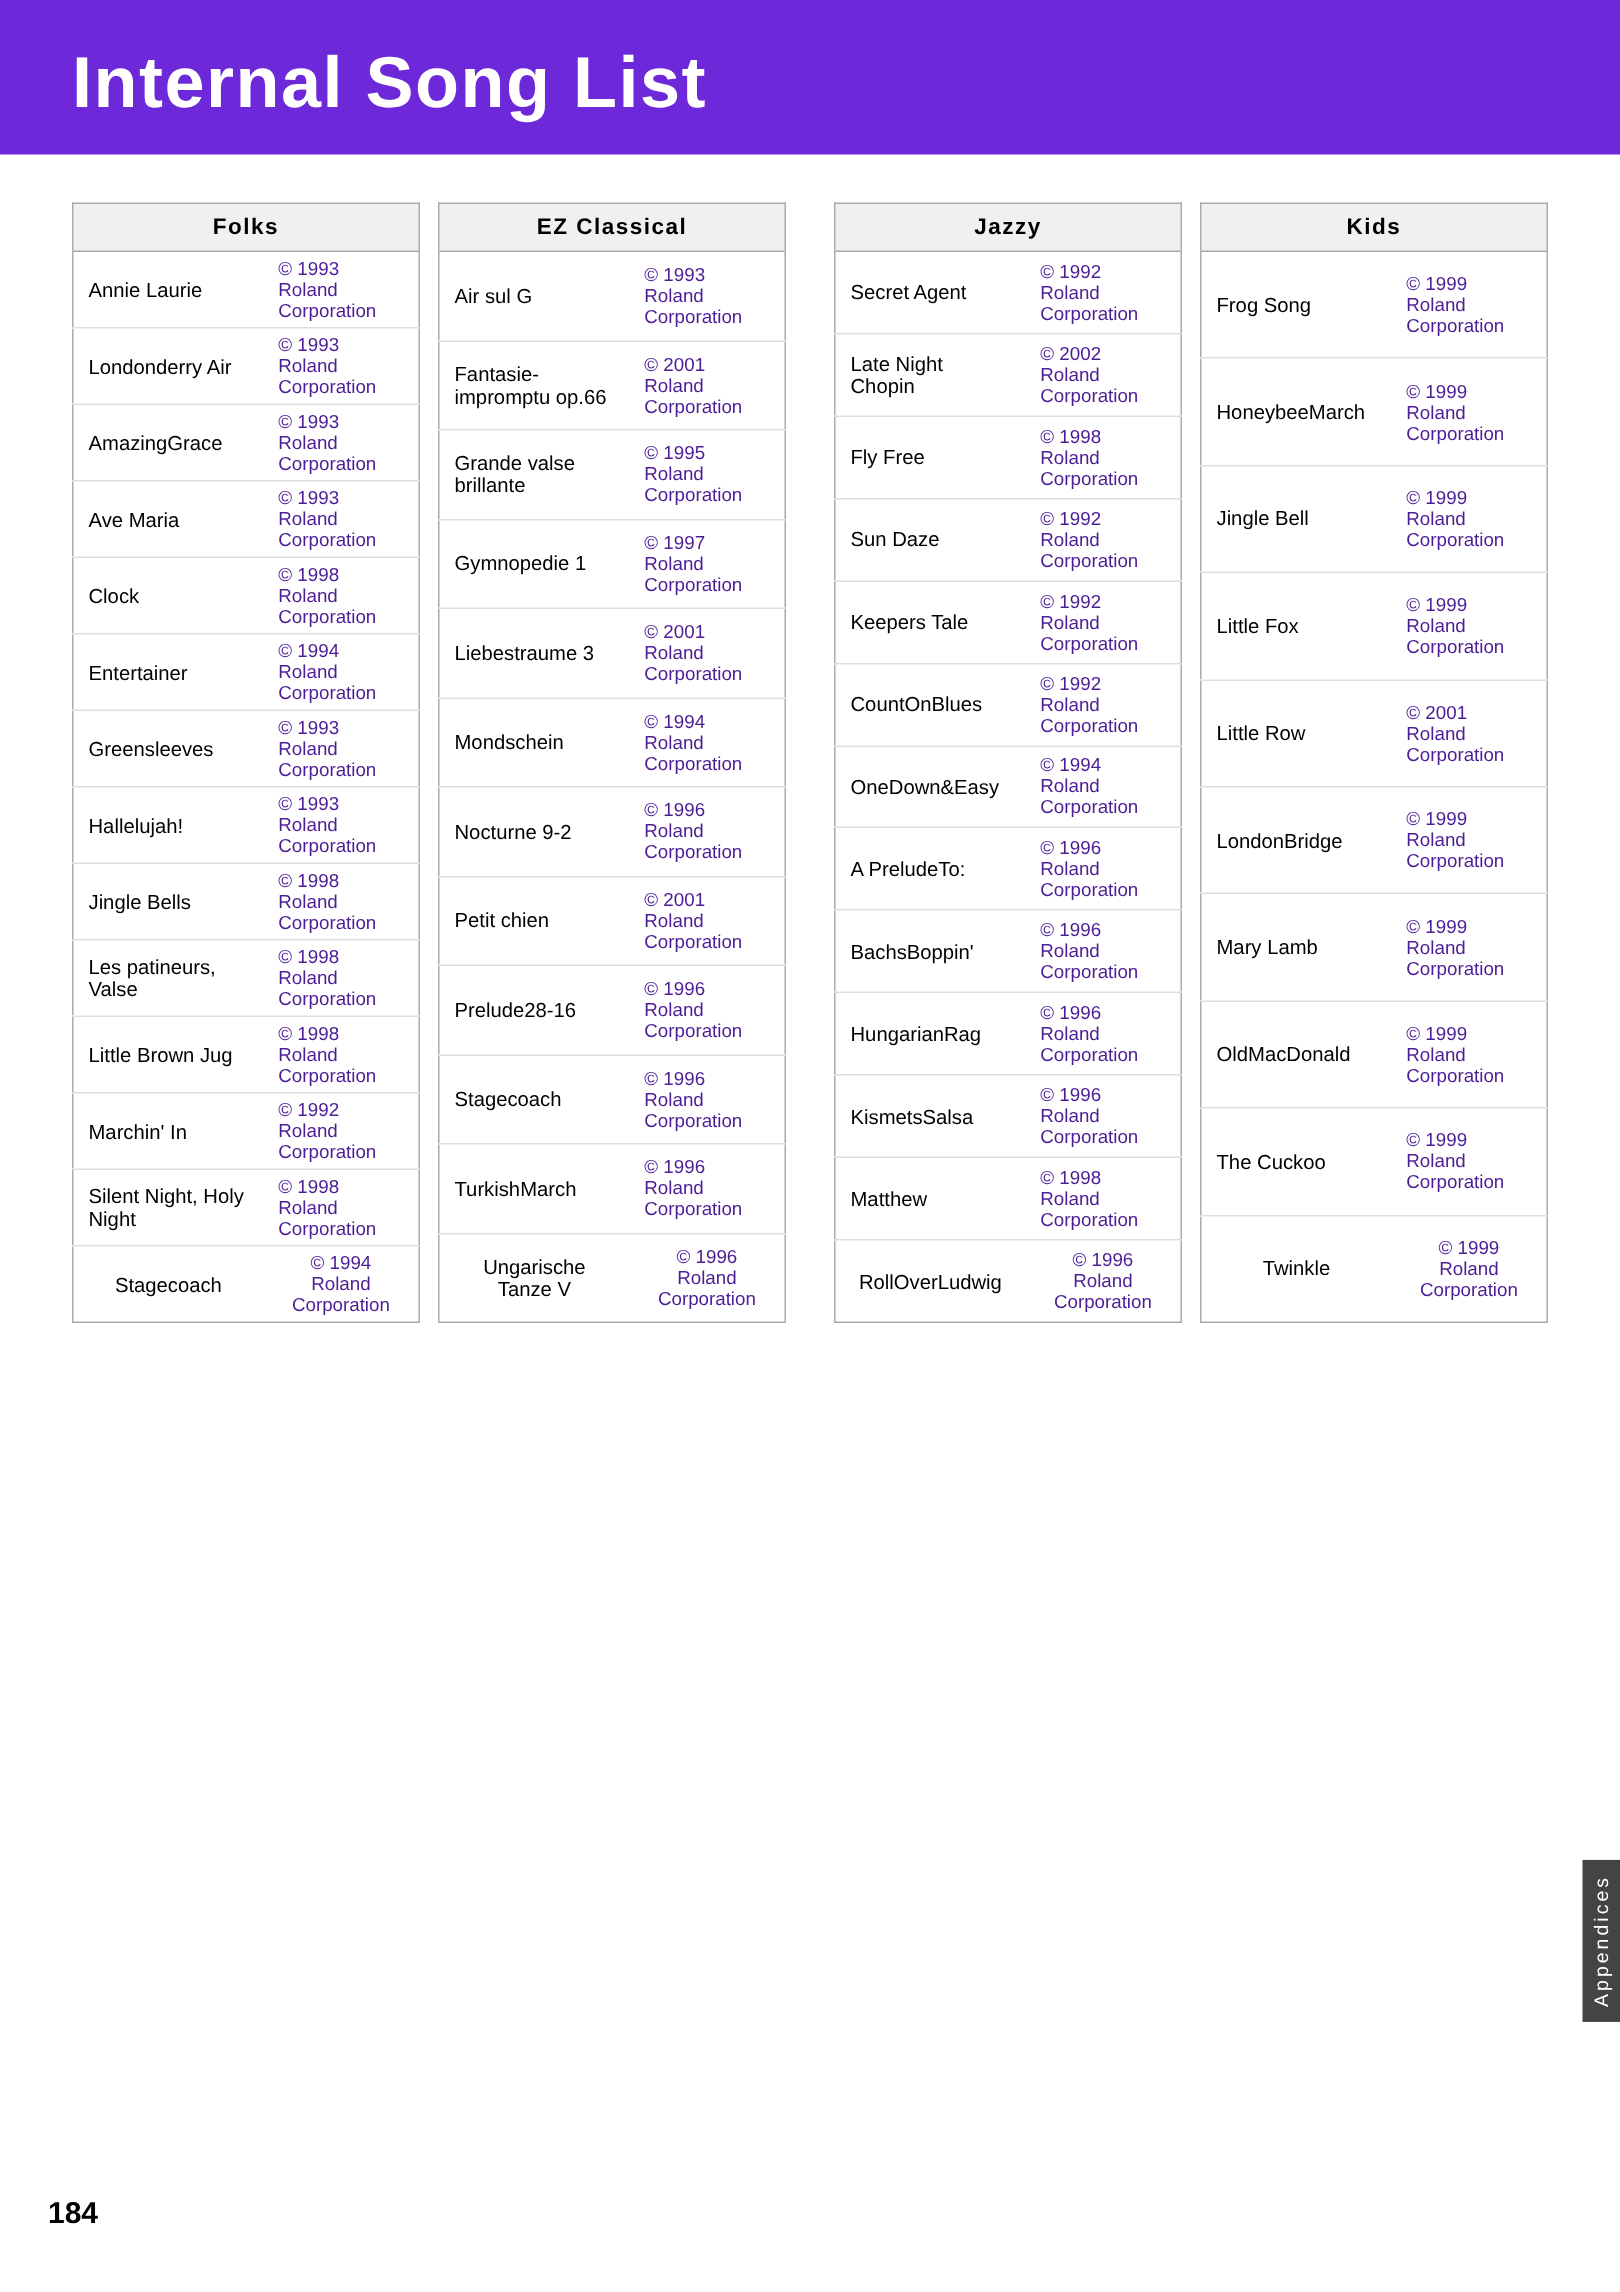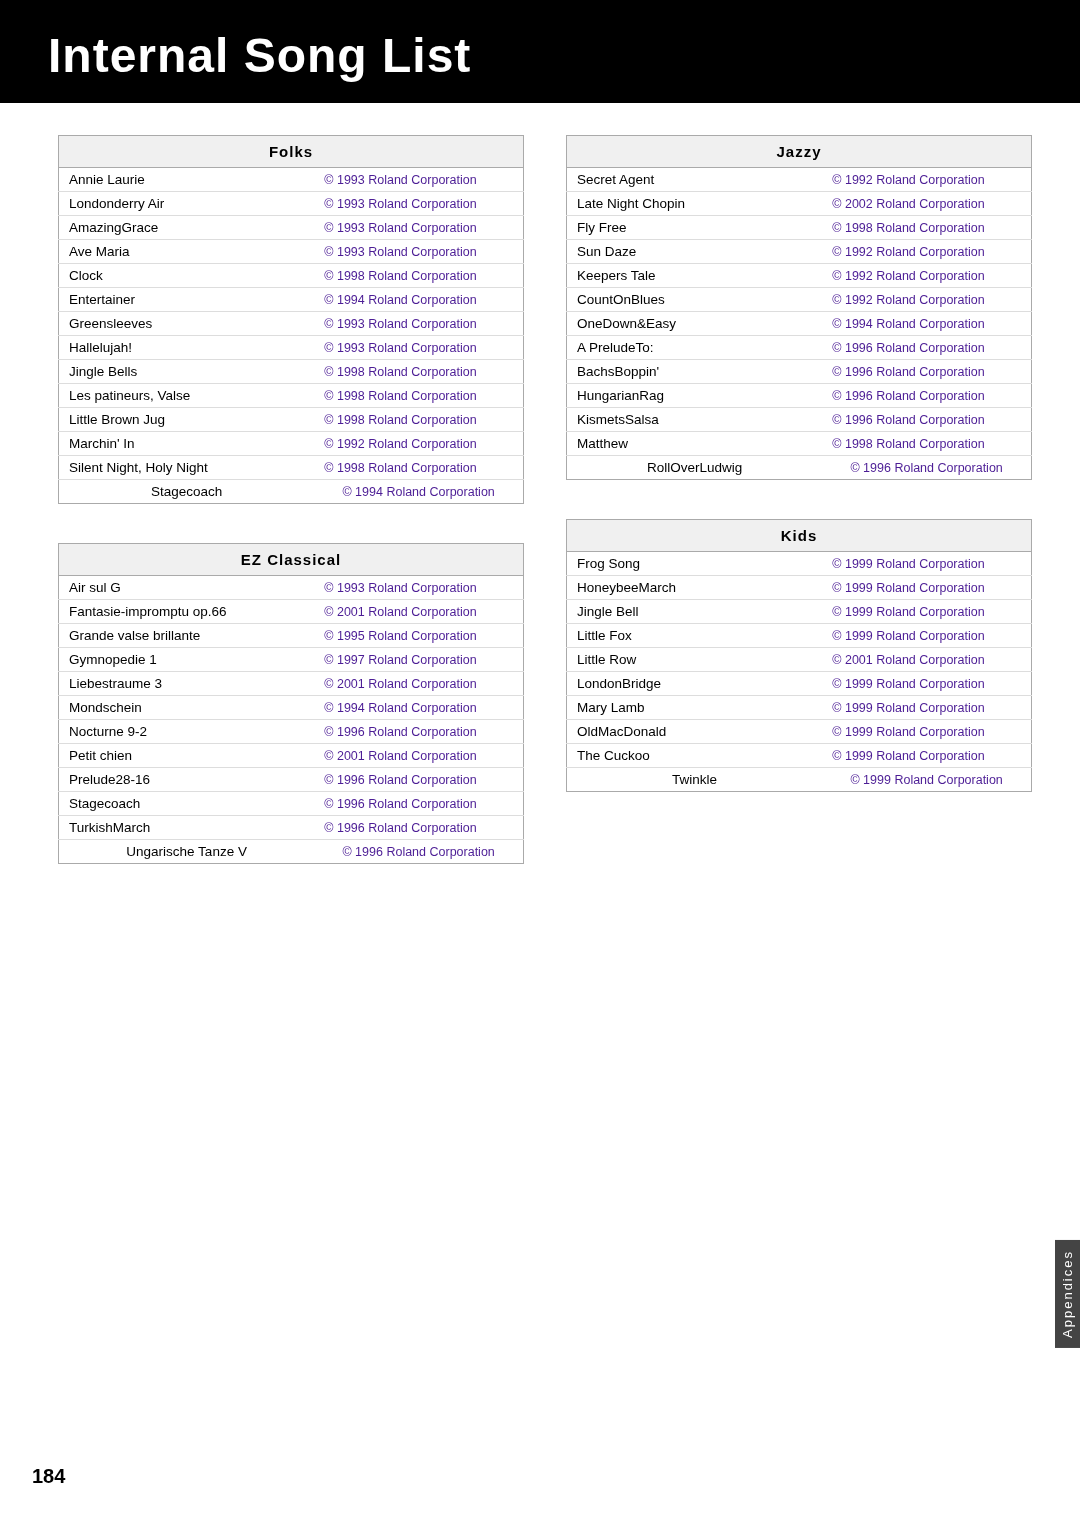--- a/index.html
+++ b/index.html
@@ -4,43 +4,42 @@
   <style>
     * { box-sizing: border-box; margin: 0; padding: 0; }
     body {
       font-family: Arial, sans-serif;
       background: #fff;
       width: 1080px;
       min-height: 1528px;
       position: relative;
     }
     .header {
-      background: #000000;
+      background: #6d28d9;
       padding: 28px 48px 20px 48px;
       margin-bottom: 32px;
     }
     .header h1 {
       color: #fff;
       font-size: 48px;
       font-weight: bold;
       letter-spacing: 1px;
       font-family: Arial Black, Arial, sans-serif;
     }
     .content {
       display: flex;
       flex-direction: row;
       gap: 32px;
       padding: 0 48px;
     }
     .column {
       flex: 1;
       display: flex;
-      flex-direction: column;
-      gap: 39px;
-      margin-left: 10px;
+      flex-direction: row;
+      gap: 12px;
     }
     .song-table {
       width: 100%;
       border-collapse: collapse;
       border: 1px solid #aaa;
     }
     .song-table th {
       background: #f0f0f0;
       font-weight: bold;
       font-size: 15px;

